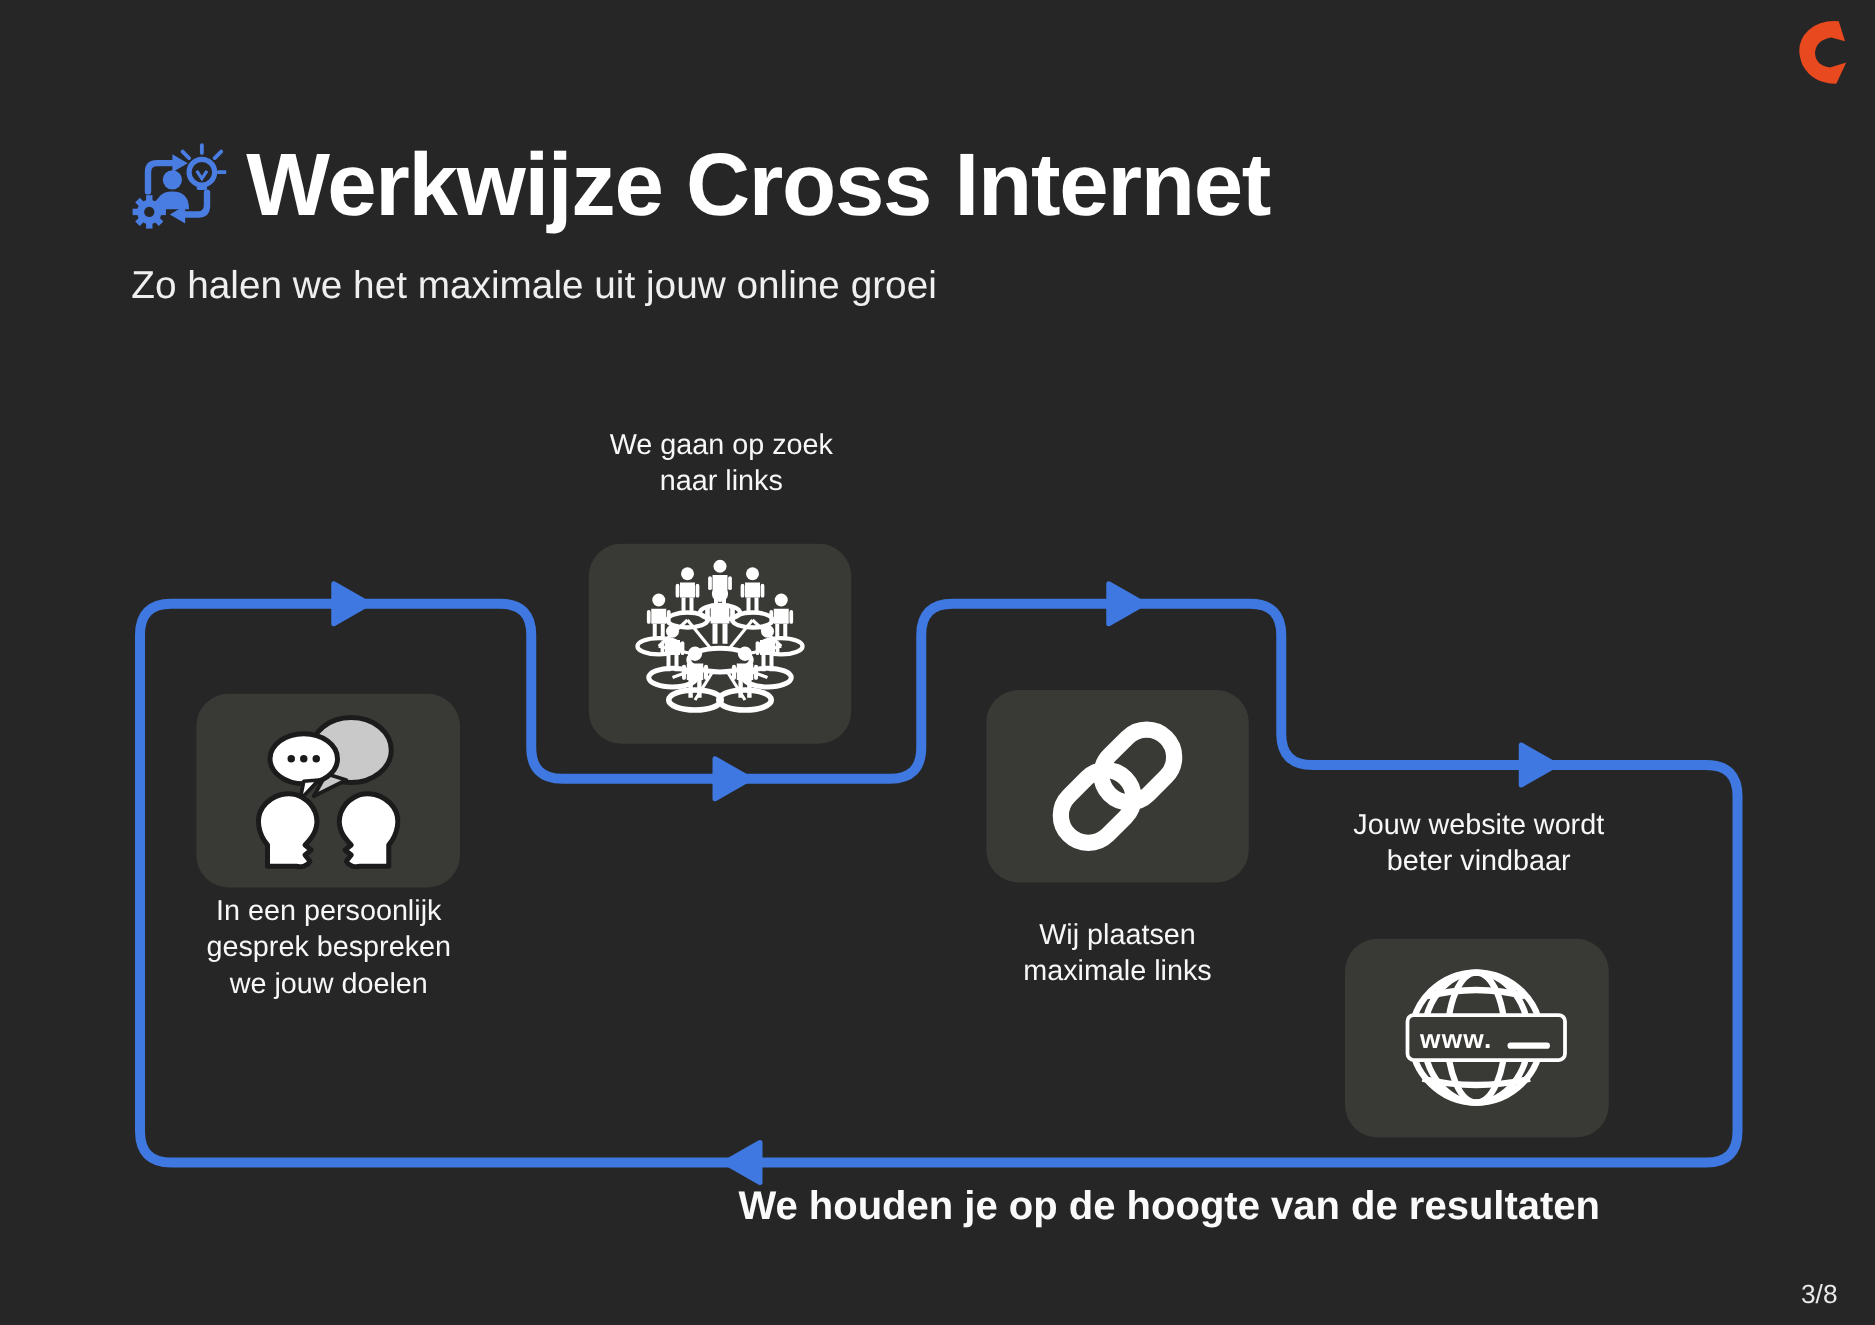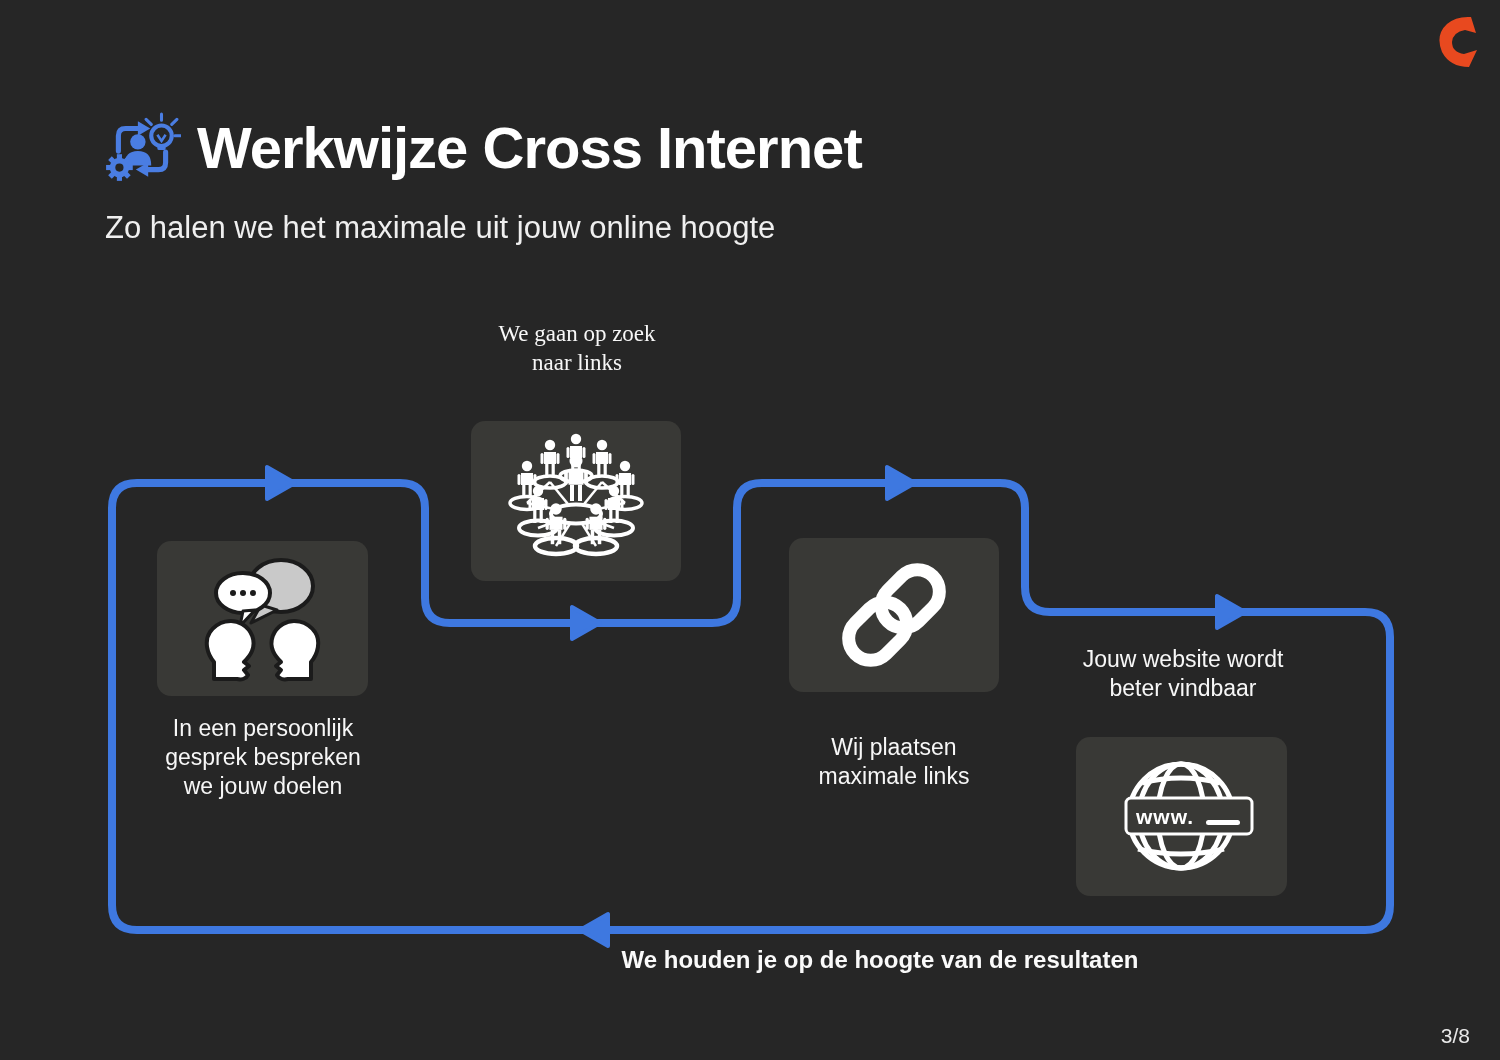--- a/index.html
+++ b/index.html
@@ -12,40 +12,40 @@
   }
   html,body{margin:0;padding:0;}
   body{
     width:1500px;height:1060px;position:relative;overflow:hidden;
     background:var(--bg);
     font-family:"Liberation Sans", sans-serif;
     color:var(--text);
   }
   
   .header{position:absolute;left:103px;top:108px;display:flex;align-items:center;gap:16px;}
-  .page-title{font-size:58px;font-weight:bold;letter-spacing:-1px;color:#ffffff;white-space:nowrap;}
+  .page-title{font-size:71px;font-weight:bold;letter-spacing:-1px;color:#ffffff;white-space:nowrap;}
   .subtitle{position:absolute;left:105px;top:210px;font-size:31px;color:#efefef;white-space:nowrap;}
   
   .brand{position:absolute;right:22px;top:16px;width:40px;height:52px;}
   
   .flow-svg{position:absolute;left:0;top:0;pointer-events:none;}
   .flowline{fill:none;stroke:var(--accent-blue);stroke-width:8;stroke-linejoin:round;}
   .flowarrow{fill:var(--accent-blue);stroke:var(--accent-blue);stroke-width:4;stroke-linejoin:round;}
   
-  .card{position:absolute;background:var(--card);border-radius:14px;}
+  .card{position:absolute;background:var(--card);border-radius:26px;margin-top:14px;}
   .card svg{display:block;width:100%;height:100%;}
   
   .step-label{
     position:absolute;width:300px;text-align:center;
     font-size:23px;line-height:29px;font-weight:500;color:#f7f7f7;
     white-space:pre-line;
   }
   .bottom-note{
-    position:absolute;left:480px;top:946px;width:800px;text-align:center;
-    font-size:24px;font-weight:600;color:#fafafa;
+    position:absolute;left:480px;top:946px;width:800px;text-align:right;
+    font-size:32px;font-weight:600;color:#fafafa;
   }
   .page-number{
     position:absolute;right:30px;bottom:12px;font-size:21px;color:#e9e9e9;font-weight:500;
   }
   .wwwtext{font:bold 21px "Liberation Sans",sans-serif;letter-spacing:1px;fill:#ffffff;}
 </style>
 </head>
 <body>
 
 <div class="brand">
@@ -81,21 +81,21 @@
         <rect x="-2.5" y="-13" width="5" height="6" transform="rotate(225)"></rect>
         <rect x="-2.5" y="-13" width="5" height="6" transform="rotate(270)"></rect>
         <rect x="-2.5" y="-13" width="5" height="6" transform="rotate(315)"></rect>
         <circle cx="0" cy="0" r="9.5"></circle>
       </g>
       <circle cx="0" cy="0" r="4" fill="var(--bg)"></circle>
     </g>
   </svg>
   <div class="page-title">Werkwijze Cross Internet</div>
 </div>
-<div class="subtitle">Zo halen we het maximale uit jouw online hoogte</div>
+<div class="subtitle">Zo halen we het maximale uit jouw online groei</div>
 
 <svg class="flow-svg" width="1500" height="1060">
   <path class="flowline" d="M112,508 Q112,483 137,483 L400,483 Q425,483 425,508 L425,598 Q425,623 450,623 L712,623 Q737,623 737,598 L737,508 Q737,483 762,483 L1000,483 Q1025,483 1025,508 L1025,587 Q1025,612 1050,612 L1365,612 Q1390,612 1390,637 L1390,905 Q1390,930 1365,930 L137,930 Q112,930 112,905 Z"></path>
   <path class="flowarrow" d="M295,483 L267,467 L267,499 Z"></path>
   <path class="flowarrow" d="M600,623 L572,607 L572,639 Z"></path>
   <path class="flowarrow" d="M915,483 L887,467 L887,499 Z"></path>
   <path class="flowarrow" d="M1245,612 L1217,596 L1217,628 Z"></path>
   <path class="flowarrow" d="M580,930 L608,914 L608,946 Z"></path>
 </svg>
 
@@ -185,21 +185,21 @@
     </g>
     <rect x="50" y="61" width="126" height="36" rx="5" fill="#393936" stroke="#ffffff" stroke-width="3"></rect>
     <text x="60" y="87" class="wwwtext">www.</text>
     <rect x="130" y="83" width="34" height="5" rx="2.5" fill="#ffffff"></rect>
   </svg>
 </div>
 
 <div class="step-label" style="left:113px;top:714px;">In een persoonlijk
 gesprek bespreken
 we jouw doelen</div>
-<div class="step-label" style="left:427px;top:319px;font-family:Liberation Serif, serif;">We gaan op zoek
+<div class="step-label" style="left:427px;top:341px;">We gaan op zoek
 naar links</div>
 <div class="step-label" style="left:744px;top:733px;">Wij plaatsen
 maximale links</div>
 <div class="step-label" style="left:1033px;top:645px;">Jouw website wordt
 beter vindbaar</div>
 
 <div class="bottom-note">We houden je op de hoogte van de resultaten</div>
 <div class="page-number">3/8</div>
 
 </body></html>

